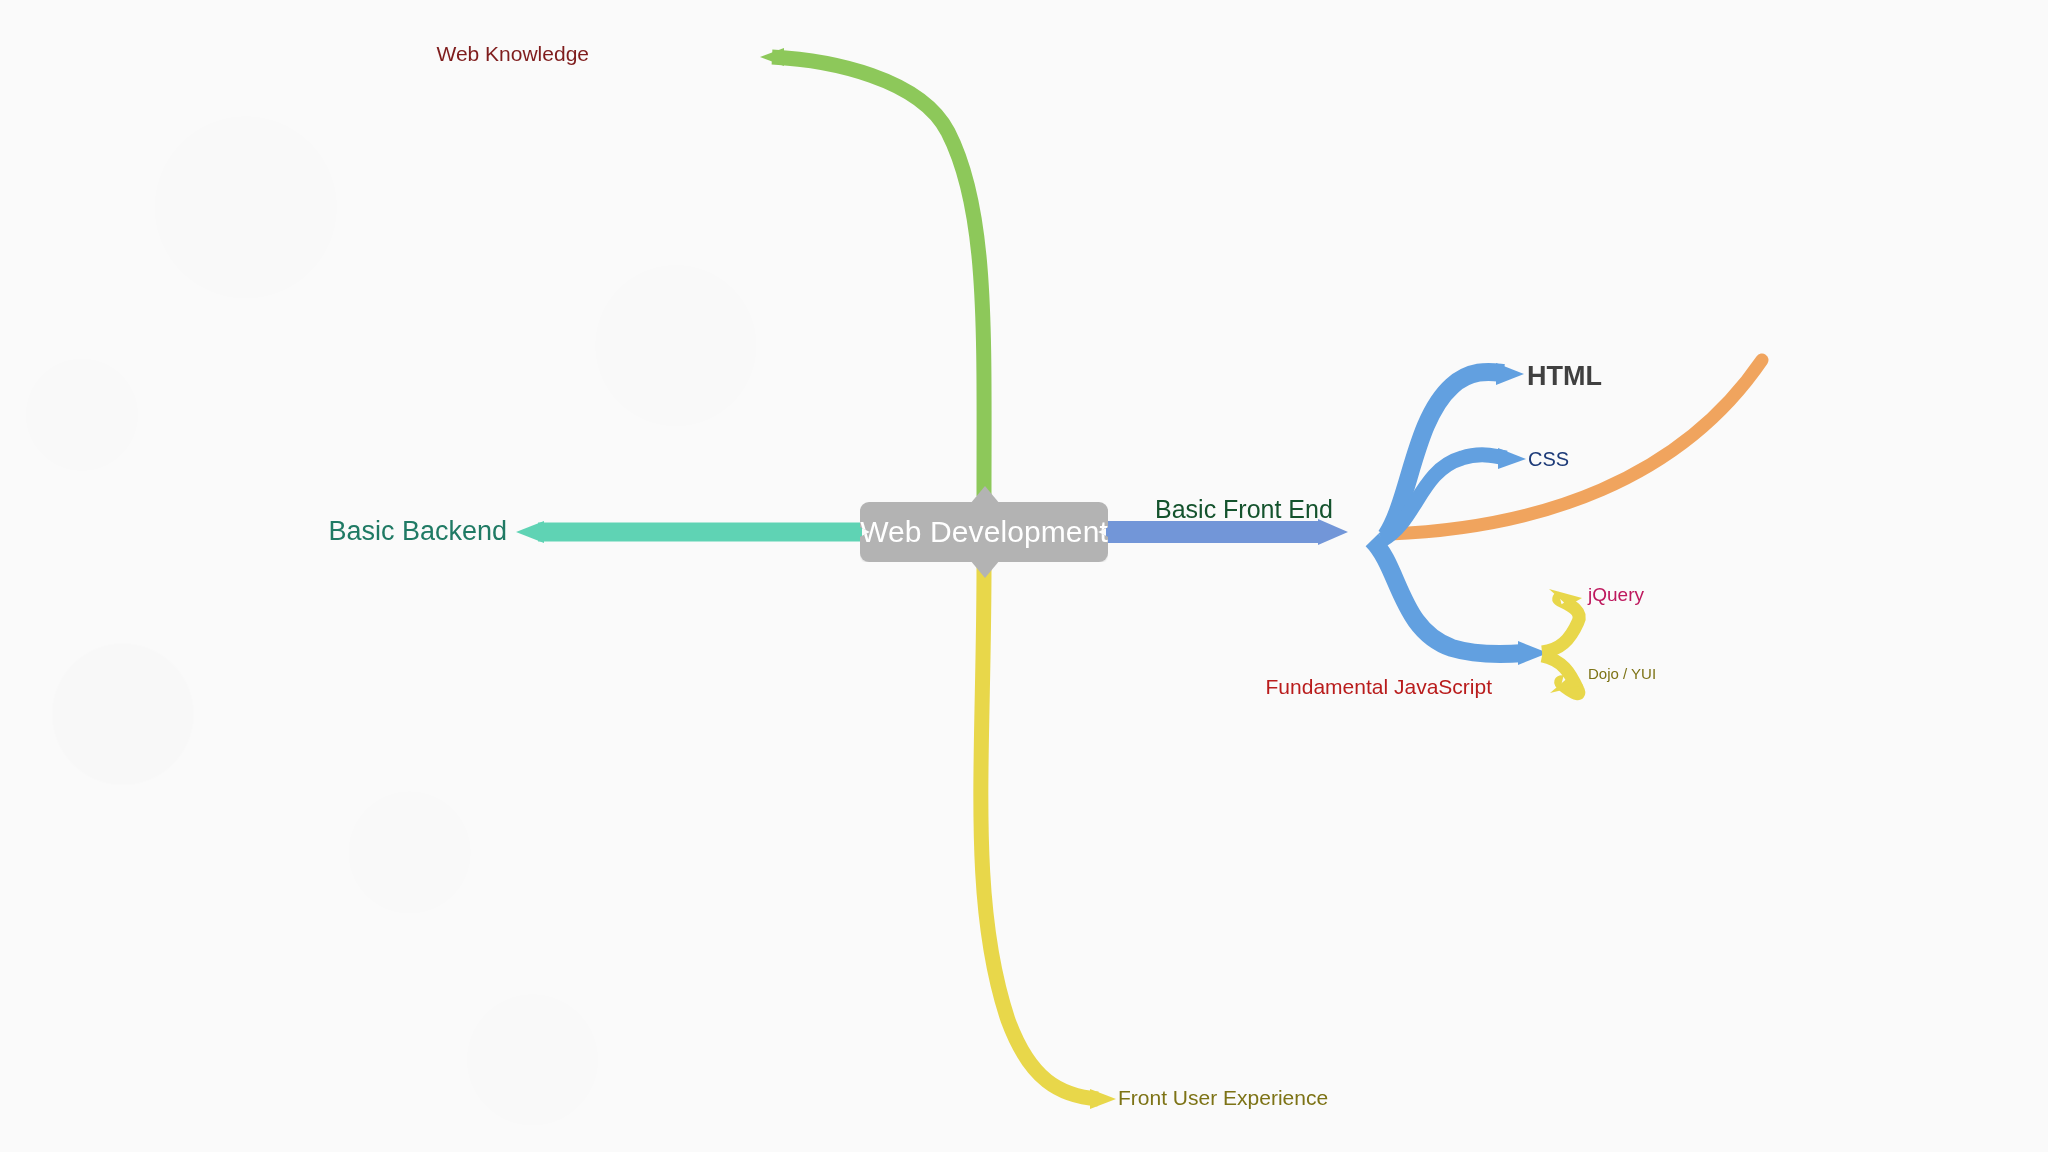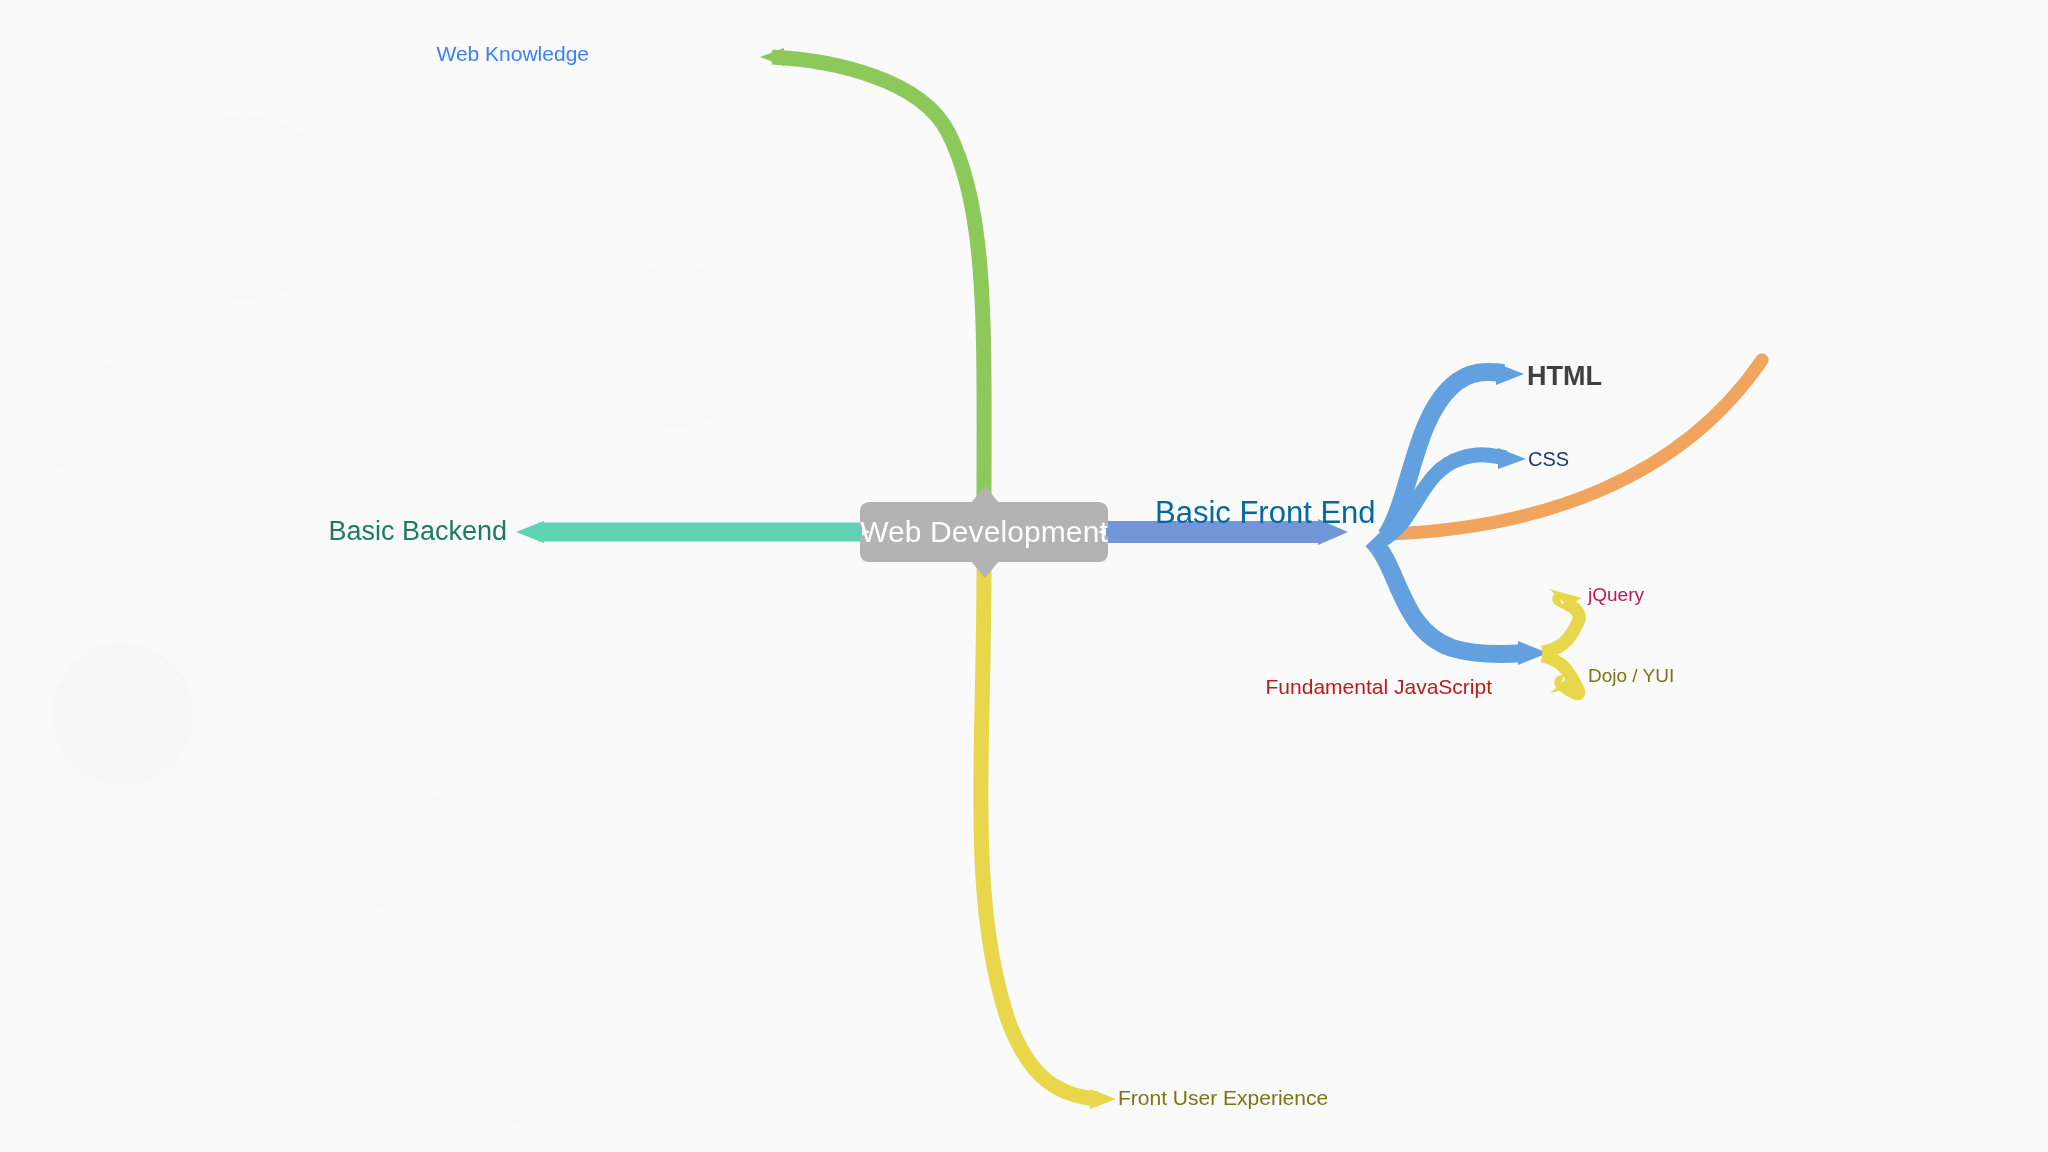--- a/index.html
+++ b/index.html
@@ -137,49 +137,49 @@
                 0px 0px, 100% 0px, 100% 42%, 96% 50%, 100% 58%, 100% 100%,
                 0px 100%, 0px 58%, 4% 50%, 0px 42%);">
     <span>Web Development</span>
   </div>
 
   <svg style="position:absolute; left:852px; top:462px; width:266px; height:140px;" viewBox="0 0 266 140">
     <path fill="#b3b3b3" d="M 118 42 L 133 24 L 148 42 Z"></path>
     <path fill="#b3b3b3" d="M 118 98 L 133 116 L 148 98 Z"></path>
   </svg>
 
-  <div class="label" style="left:589px; top:43px; transform:translateX(-100%); color:#3b82f6; font-size:21px;">
+  <div class="label" style="left:589px; top:43px; transform:translateX(-100%); color:#7f1d1d; font-size:21px;">
     <span>Web Knowledge</span>
   </div>
 
   <div class="label" style="left:507px; top:518px; transform:translateX(-100%); color:#1f7a64; font-size:27px;">
     <span>Basic Backend</span>
   </div>
 
   <div class="label" style="left:1118px; top:1087px; color:#7d7316; font-size:21px;">
     <span>Front User Experience</span>
   </div>
 
-  <div class="label" style="left:1155px; top:497px; color:#0369a1; font-size:31px;">
+  <div class="label" style="left:1155px; top:497px; color:#14532d; font-size:25px;">
     <span>Basic Front End</span>
   </div>
 
   <div class="label" style="left:1527px; top:363px; color:#404040; font-size:27px;font-weight:bold;">
     <span>HTML</span>
   </div>
 
   <div class="label" style="left:1528px; top:449px; color:#1c3a78; font-size:20px;">
     <span>CSS</span>
   </div>
 
   <div class="label" style="left:1492px; top:676px; transform:translateX(-100%); color:#b91c1c; font-size:21px;">
     <span>Fundamental JavaScript</span>
   </div>
 
   <div class="label" style="left:1588px; top:585px; color:#be185d; font-size:19px;">
     <span>jQuery</span>
   </div>
 
-  <div class="label" style="left:1588px; top:666px; color:#7d7316; font-size:19px;">
+  <div class="label" style="left:1588px; top:666px; color:#7d7316; font-size:15px;">
     <span>Dojo / YUI</span>
   </div>
 
 </div>
 
 </body></html>

